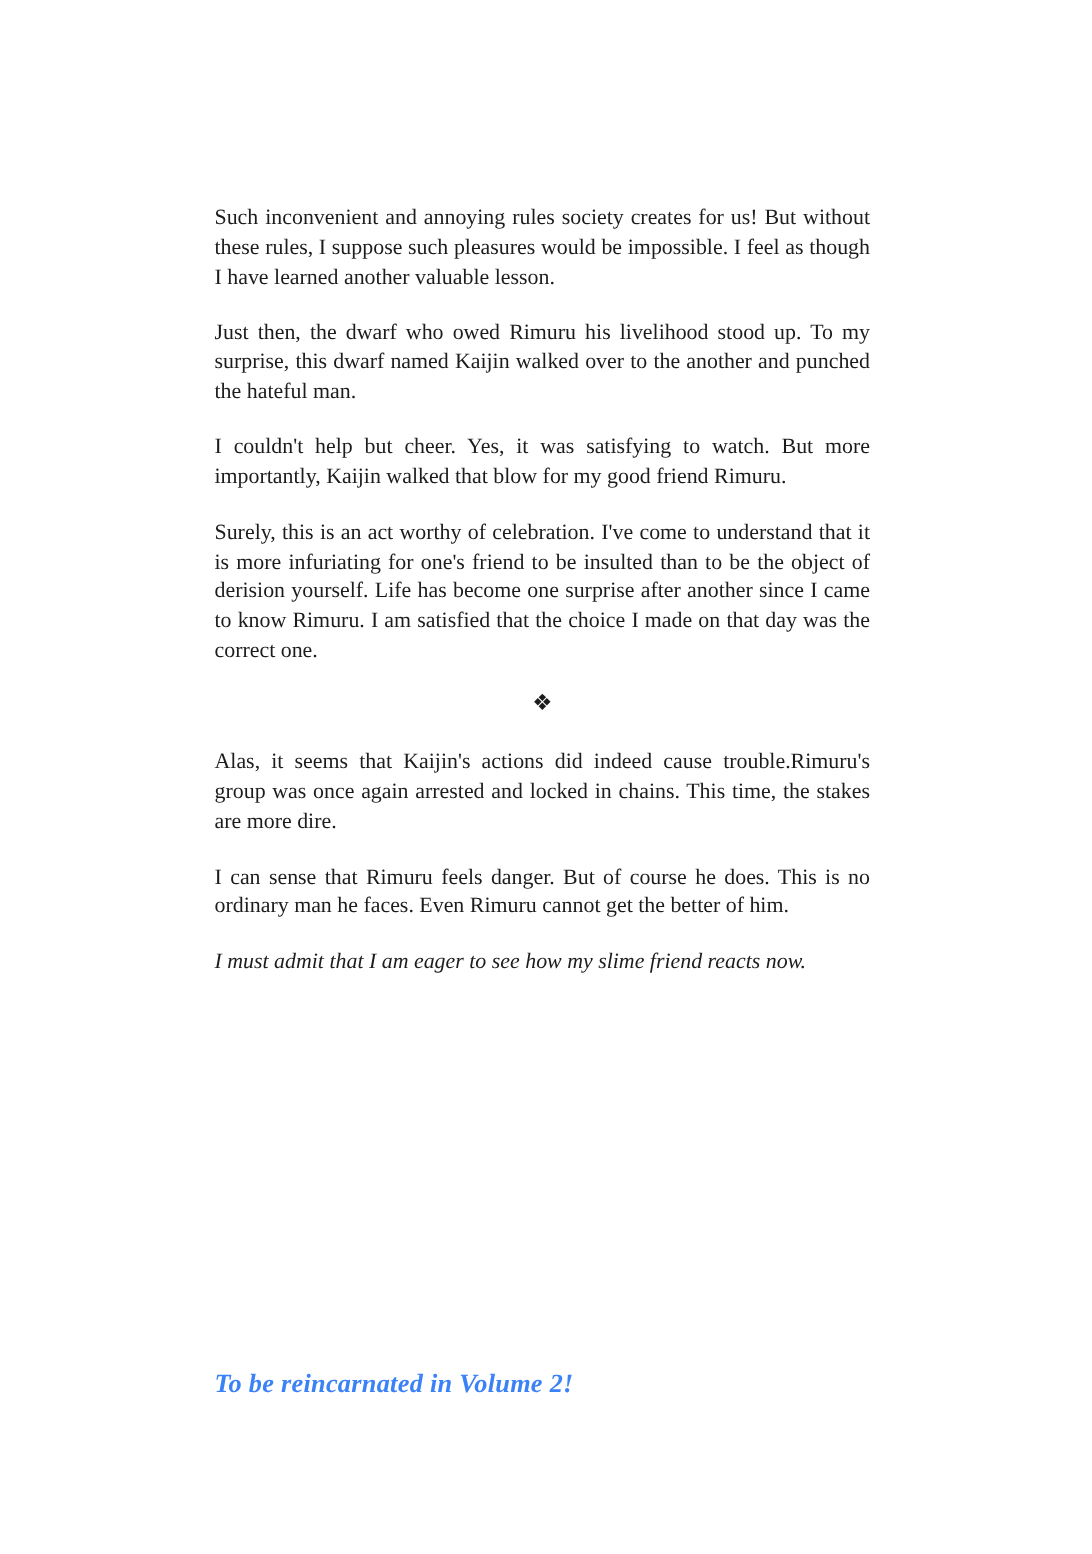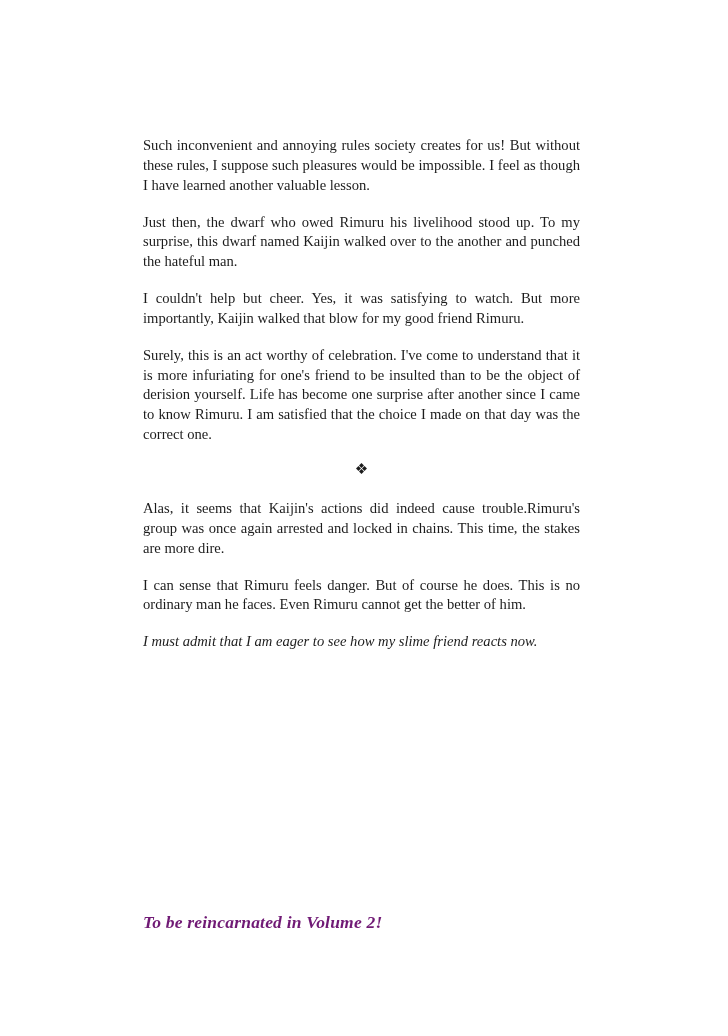--- a/index.html
+++ b/index.html
@@ -55,21 +55,21 @@
     margin-top: 0;
   }
   .closing {
     position: absolute;
     left: 143px;
     top: 912px;
     width: 460px;
     font-size: 17.5px;
     font-style: italic;
     font-weight: bold;
-    color: #701a75;
+    color: #3b82f6;
     letter-spacing: 0.2px;
   }
 </style>
 </head>
 <body>
 
 <div class="page">
 
   <div class="text-column">
 

